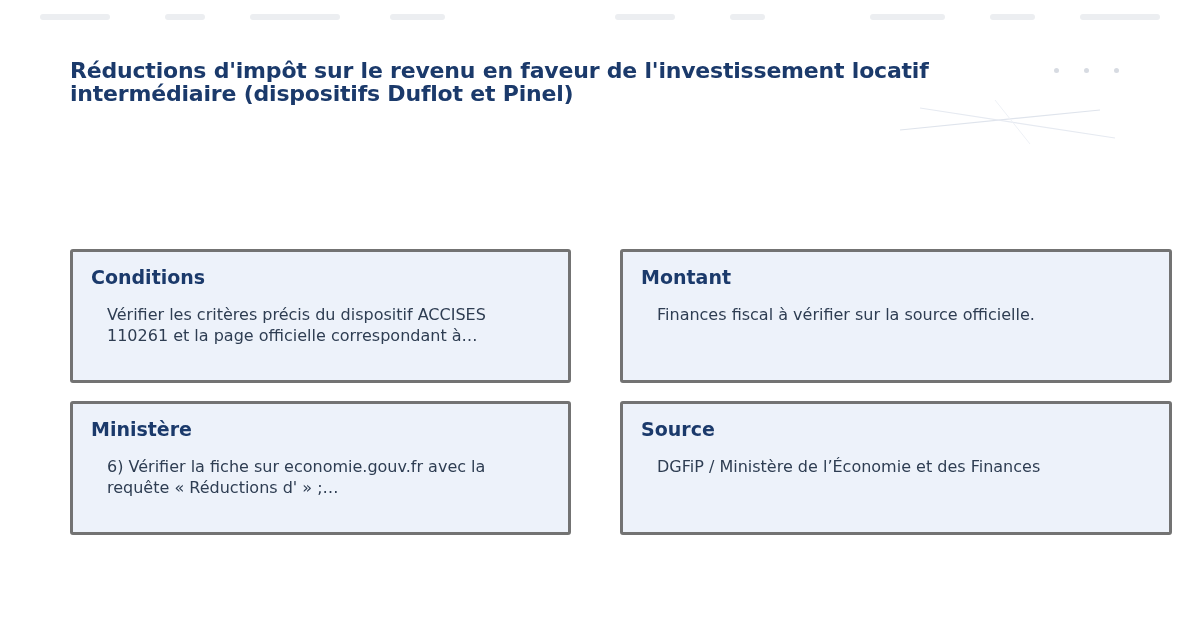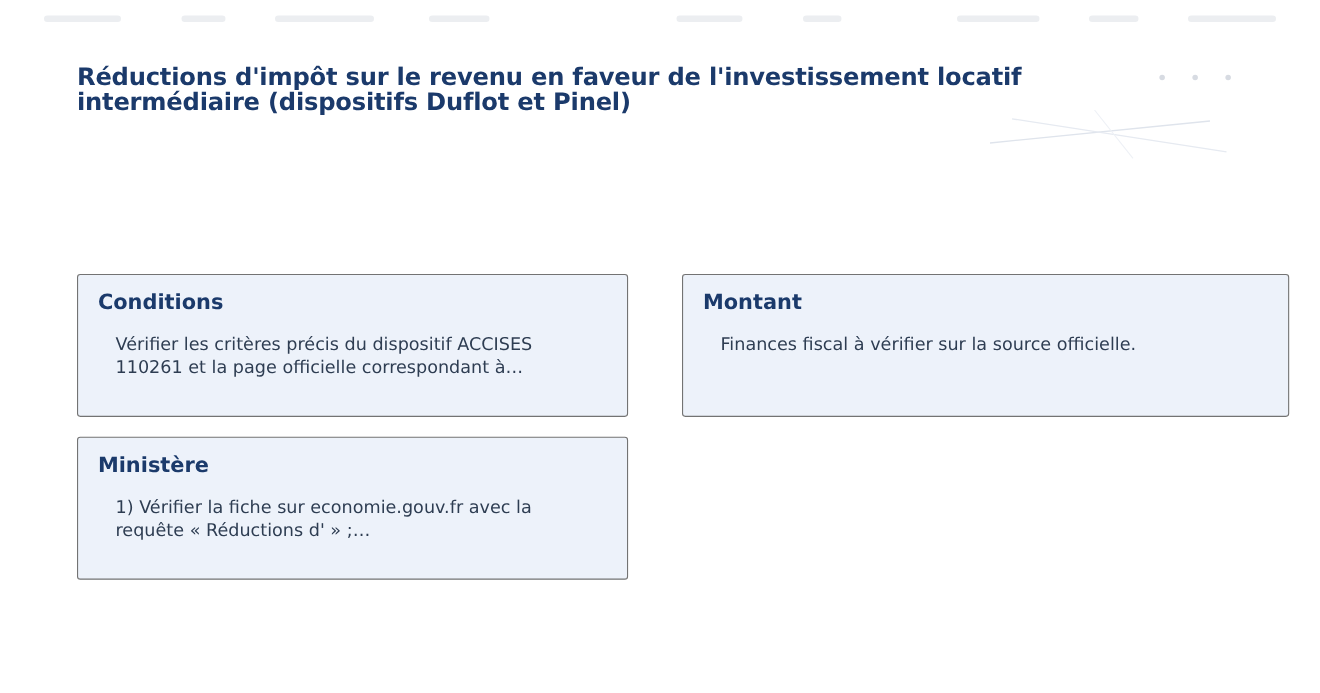--- a/index.html
+++ b/index.html
@@ -77,21 +77,21 @@
     top: 249px;
     left: 70px;
     width: 1061px;
     display: grid;
     grid-template-columns: 501px 511px;
     column-gap: 49px;
     row-gap: 18px;
   }
   .card {
     background: #edf2fa;
-    border: 1px solid #737373;
+    border: 3px solid #737373;
     border-radius: 3px;
     padding: 14px 18px 18px 18px;
     box-sizing: border-box;
   }
   .card.left  { width: 501px; }
   .card.right { width: 552px; }
   .card-h1 { min-height: 120px; }
   .card-h2 { min-height: 118px; }
 
   .card-title {
@@ -145,17 +145,21 @@
     <p class="card-body">Vérifier les critères précis du dispositif ACCISES 110261 et la page officielle correspondant à…</p>
   </div>
 
   <div class="card right card-h1">
     <p class="card-title">Montant</p>
     <p class="card-body">Finances fiscal à vérifier sur la source officielle.</p>
   </div>
 
   <div class="card left card-h2">
     <p class="card-title">Ministère</p>
-    <p class="card-body">1) Vérifier la fiche sur economie.gouv.fr avec la requête « Réductions d' » ;…</p>
+    <p class="card-body">6) Vérifier la fiche sur economie.gouv.fr avec la requête « Réductions d' » ;…</p>
   </div>
 
+  <div class="card right card-h2">
+    <p class="card-title">Source</p>
+    <p class="card-body">DGFiP / Ministère de l’Économie et des Finances</p>
+  </div>
 
 </div>
 
 </body></html>

